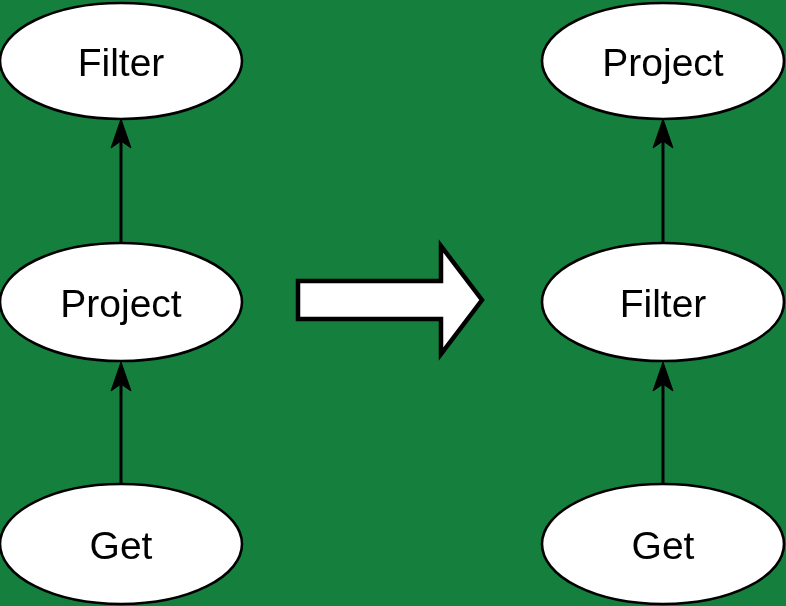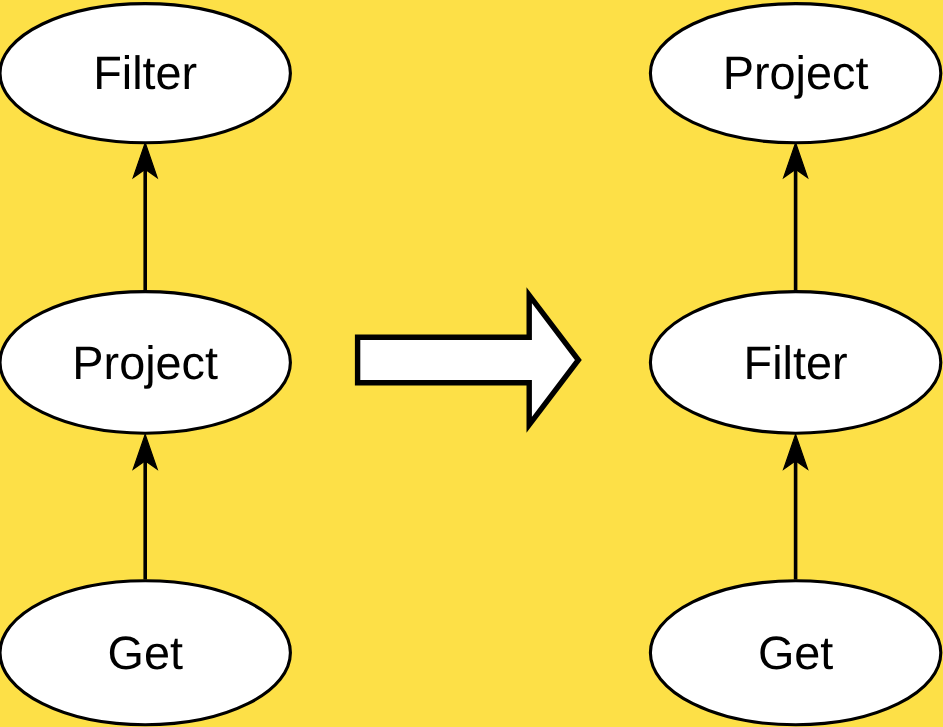--- a/index.html
+++ b/index.html
@@ -5,21 +5,21 @@
 <style>
   html, body {
     margin: 0;
     padding: 0;
     background: #ffffff;
   }
   #canvas {
     position: relative;
     width: 786px;
     height: 606px;
-    background: #fde047;
+    background: #15803d;
     overflow: hidden;
     font-family: "Liberation Sans", "DejaVu Sans", sans-serif;
   }
   #diagram-svg {
     position: absolute;
     top: 0;
     left: 0;
     width: 786px;
     height: 606px;
     display: block;

